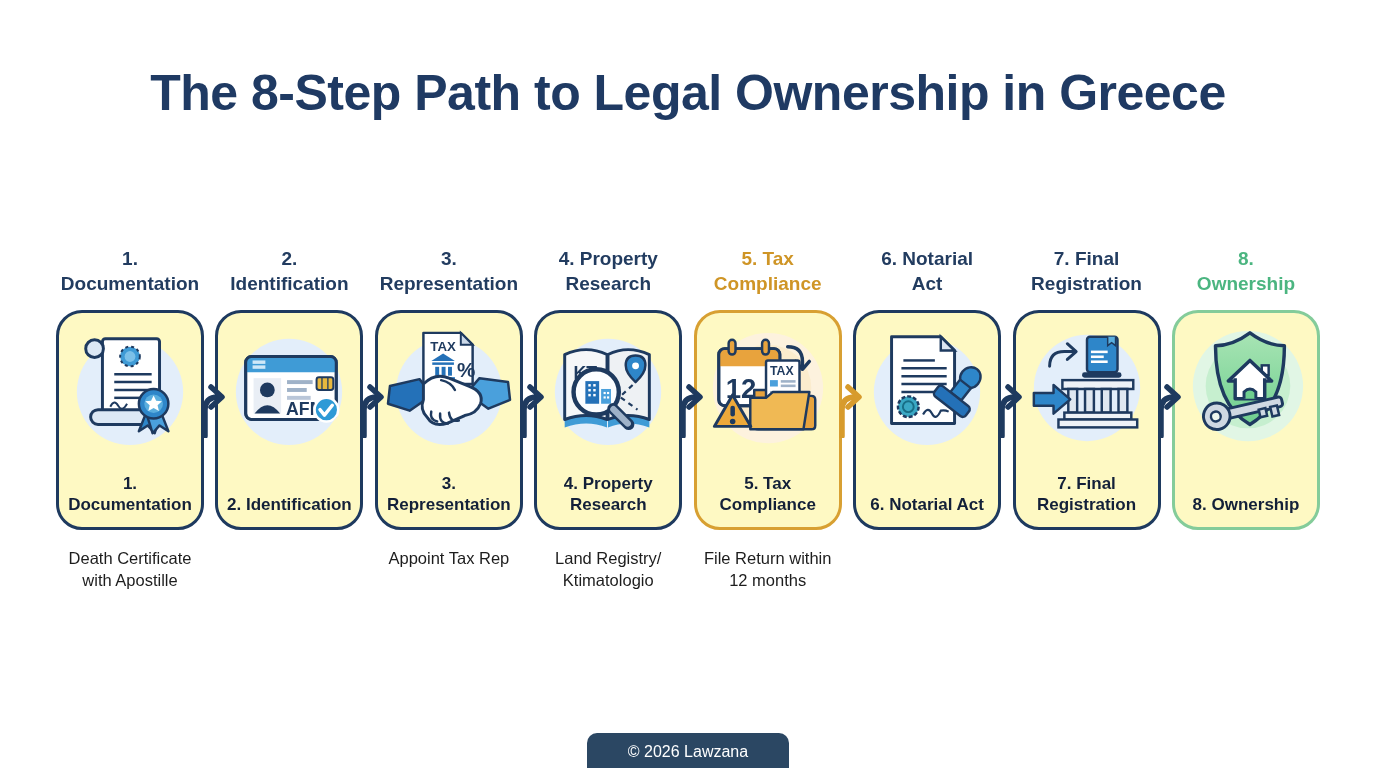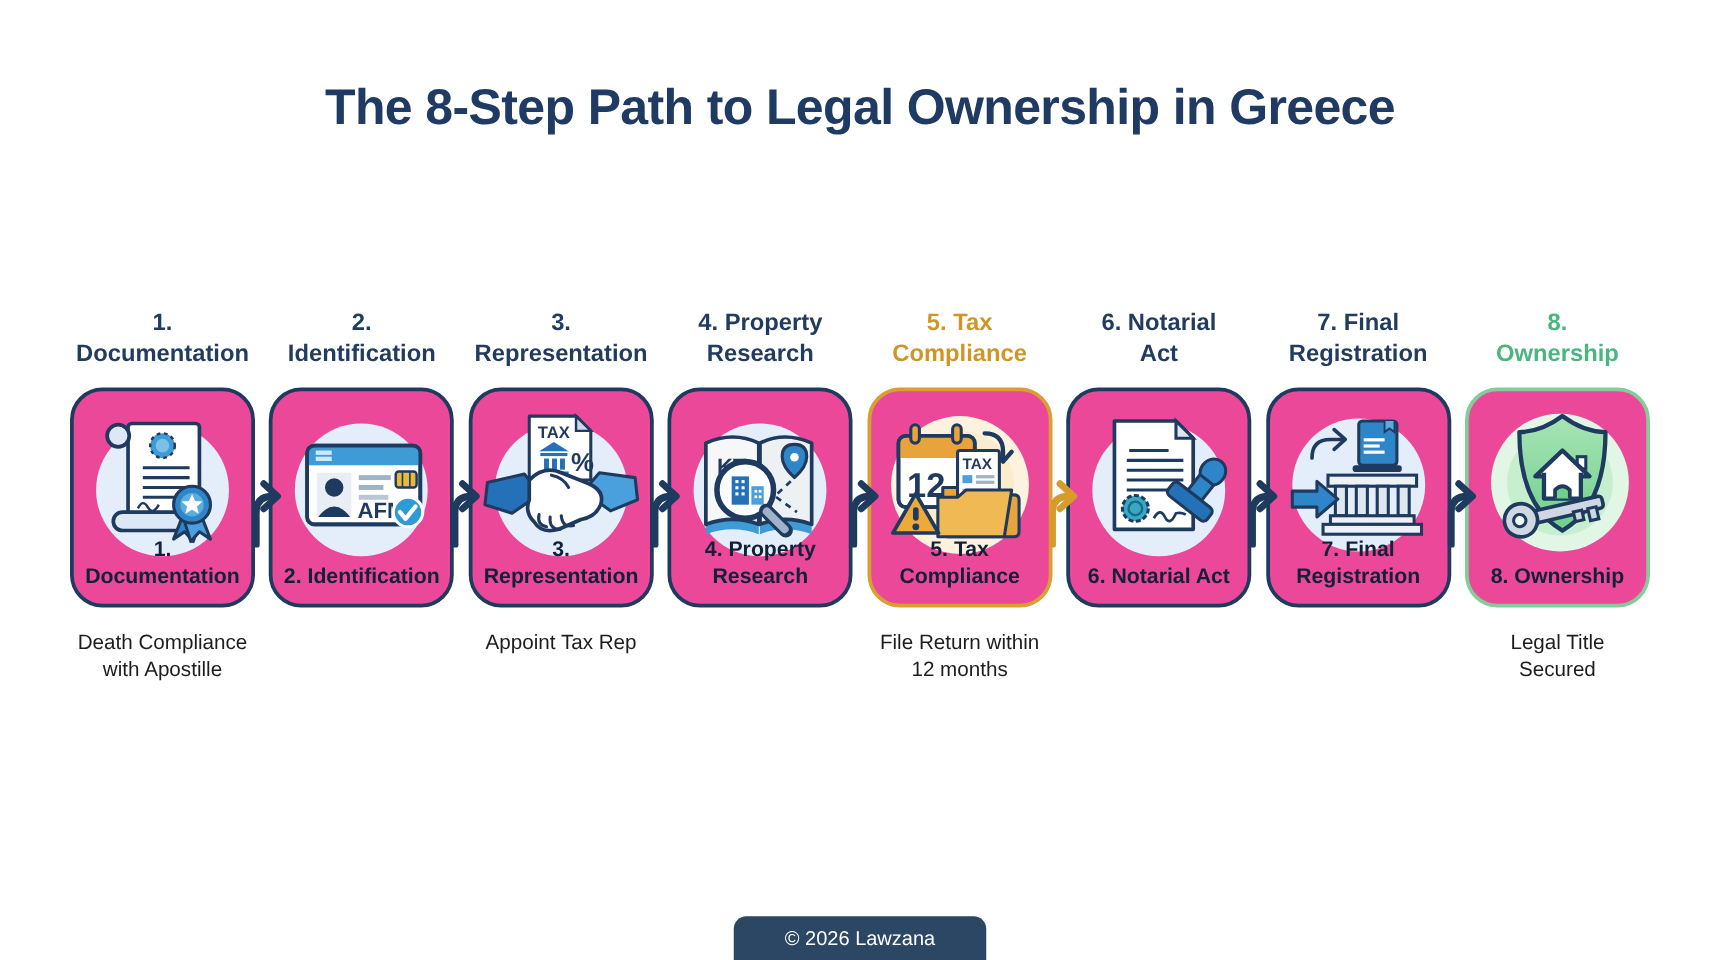--- a/index.html
+++ b/index.html
@@ -1,38 +1,38 @@
 <!DOCTYPE html>
 <html><head>
 <meta charset="utf-8">
 <style>
   html,body{margin:0;padding:0;}
   body{font-family:"Liberation Sans",sans-serif;background:#fff;}
   #canvas{position:relative;width:1376px;height:768px;background:#ffffff;overflow:hidden;}
 
   .page-title{
     position:absolute;top:64px;left:0;width:100%;
-    text-align:center;font-size:40px;font-weight:700;color:#1f3a63;
+    text-align:center;font-size:50px;font-weight:700;color:#1f3a63;
     letter-spacing:-0.5px;margin:0;
   }
 
   .steps-row{position:absolute;left:56px;top:244px;width:1264px;display:flex;justify-content:space-between;}
   .col{width:148px;display:flex;flex-direction:column;align-items:center;}
 
   .top-label{
     min-height:52px;margin-bottom:14px;width:148px;
     display:flex;align-items:flex-end;justify-content:center;
     font-size:19px;font-weight:700;line-height:1.32;color:#223c60;
     text-align:center;white-space:pre-line;
   }
   .col.gold .top-label{color:#cf9526;}
   .col.green .top-label{color:#4bb580;}
 
   .card{
-    box-sizing:border-box;width:148px;height:176px;background:#ec4899;
+    box-sizing:border-box;width:148px;height:220px;background:#fef9c3;
     border:3.5px solid #1e3a5f;border-radius:26px;position:relative;
   }
   .col.gold .card{border-color:#d8a032;}
   .col.green .card{border-color:#84cc9a;}
 
   .icon-wrap{position:absolute;top:10px;left:50%;transform:translateX(-50%);width:126px;height:134px;}
   .icon-wrap svg{display:block;}
 
   .card-label{
     position:absolute;left:2px;right:2px;bottom:12px;
@@ -89,21 +89,21 @@
             <path d="M44 85 q4 -8 8 -1 t9 -2" fill="none" stroke="#1e3a5f" stroke-width="2"></path>
             <path d="M80 92 l-7 18 9 -6 7 8 5 -16" fill="#2e86c9" stroke="#1e3a5f" stroke-width="2.5" stroke-linejoin="round"></path>
             <path d="M96 92 l7 18 -9 -6 -7 8 -5 -16" fill="#4aa0dc" stroke="#1e3a5f" stroke-width="2.5" stroke-linejoin="round"></path>
             <circle cx="88" cy="82" r="15" fill="#2e86c9" stroke="#1e3a5f" stroke-width="2.5"></circle>
             <circle cx="88" cy="82" r="9.5" fill="#5aaede"></circle>
             <polygon points="88,73.5 90.6,79 96.5,79.5 92,83.5 93.4,89.3 88,86.2 82.6,89.3 84,83.5 79.5,79.5 85.4,79" fill="#fff"></polygon>
           </svg>
         </div>
         <div class="card-label">1. Documentation</div>
       </div>
-      <div class="desc">Death Compliance
+      <div class="desc">Death Certificate
 with Apostille</div>
     </div>
 
     <div class="col">
       <div class="top-label">2.
 Identification</div>
       <div class="card">
         <div class="icon-wrap">
           <svg width="126" height="130" viewBox="0 0 128 132">
             <circle cx="64" cy="70" r="54" fill="#e3eefa"></circle>
@@ -189,20 +189,22 @@
               <rect x="59.5" y="74.5" width="2.2" height="2.2"></rect>
                 <rect x="63" y="74.5" width="2.2" height="2.2"></rect>
             </g>
             <line x1="69" y1="87" x2="85" y2="103" stroke="#1e3a5f" stroke-width="11.5" stroke-linecap="round"></line>
             <line x1="69.5" y1="87.5" x2="84" y2="102" stroke="#9fb2c8" stroke-width="6.5" stroke-linecap="round"></line>
           </svg>
         </div>
         <div class="card-label">4. Property
 Research</div>
       </div>
+      <div class="desc">Land Registry/
+Ktimatologio</div>
     </div>
 
     <div class="col gold">
       <div class="top-label">5. Tax
 Compliance</div>
       <div class="card">
         <div class="icon-wrap">
           <svg width="126" height="130" viewBox="0 0 128 132">
             <circle cx="64" cy="66" r="56" fill="#fdf2de"></circle>
             <circle cx="64" cy="66" r="44" fill="#fbeccd"></circle>
@@ -322,22 +324,20 @@
               <rect x="44" y="87" width="58" height="10" rx="3" fill="#cfd8e2" stroke="#1e3a5f" stroke-width="3"></rect>
               <rect x="77" y="95" width="7" height="8" fill="#cfd8e2" stroke="#1e3a5f" stroke-width="2.5"></rect>
               <rect x="89" y="95" width="7" height="10" fill="#cfd8e2" stroke="#1e3a5f" stroke-width="2.5"></rect>
               <circle cx="34" cy="92" r="13.5" fill="#cfd8e2" stroke="#1e3a5f" stroke-width="3"></circle>
               <circle cx="33" cy="92" r="5" fill="#eef7f0" stroke="#1e3a5f" stroke-width="2.5"></circle>
             </g>
           </svg>
         </div>
         <div class="card-label">8. Ownership</div>
       </div>
-      <div class="desc">Legal Title
-Secured</div>
     </div>
 
   </div>
 
   <svg class="flow-arrow" style="left:192px" width="42" height="58" viewBox="0 0 42 58">
       <path d="M13 56 L13 30 Q13 17 26 17"></path>
       <path d="M19 7 L30 17 L19 27"></path>
     </svg>
   <svg class="flow-arrow" style="left:351px" width="42" height="58" viewBox="0 0 42 58">
       <path d="M13 56 L13 30 Q13 17 26 17"></path>

